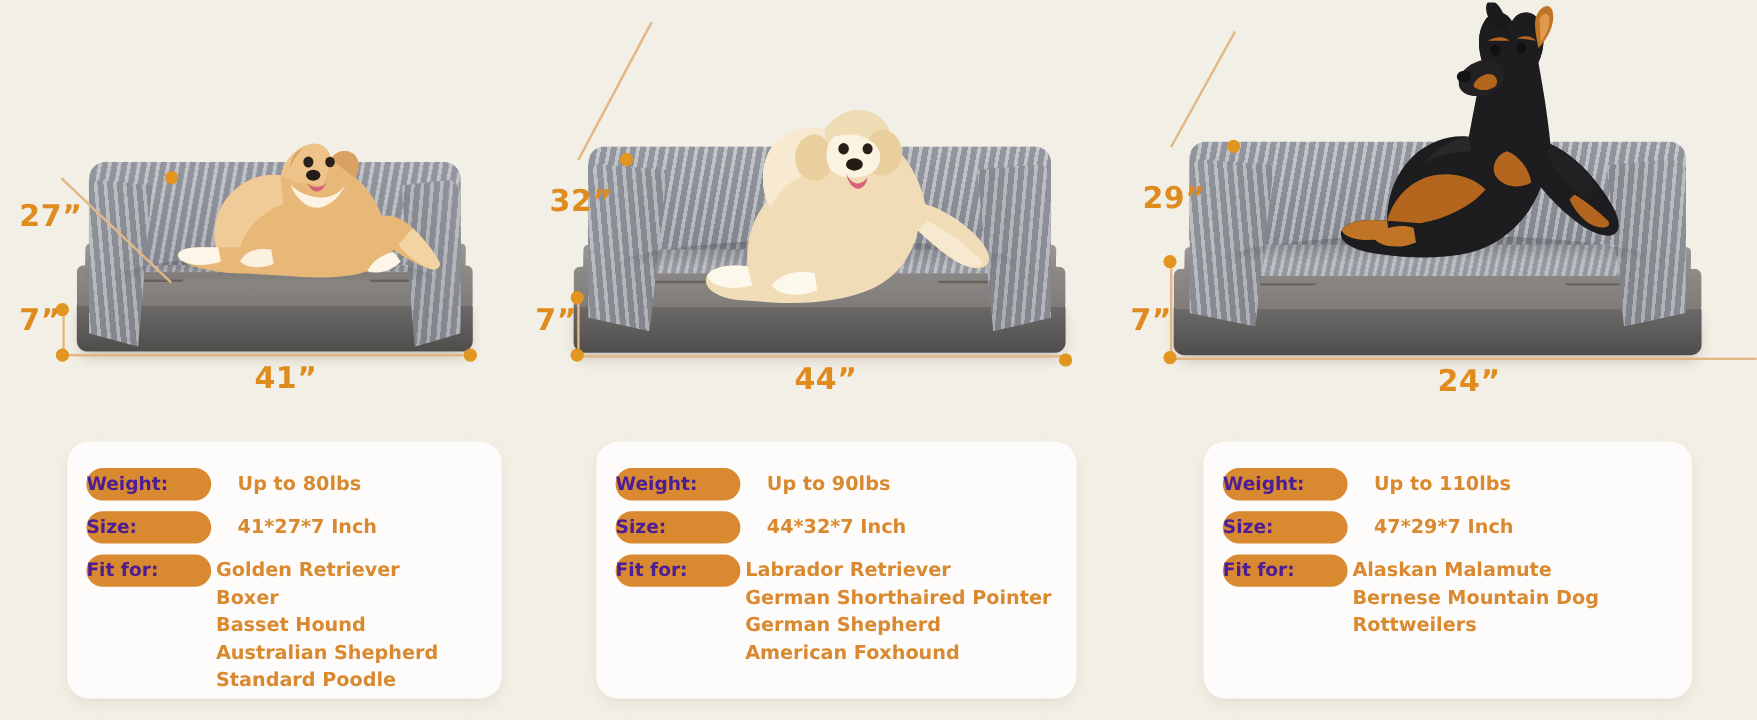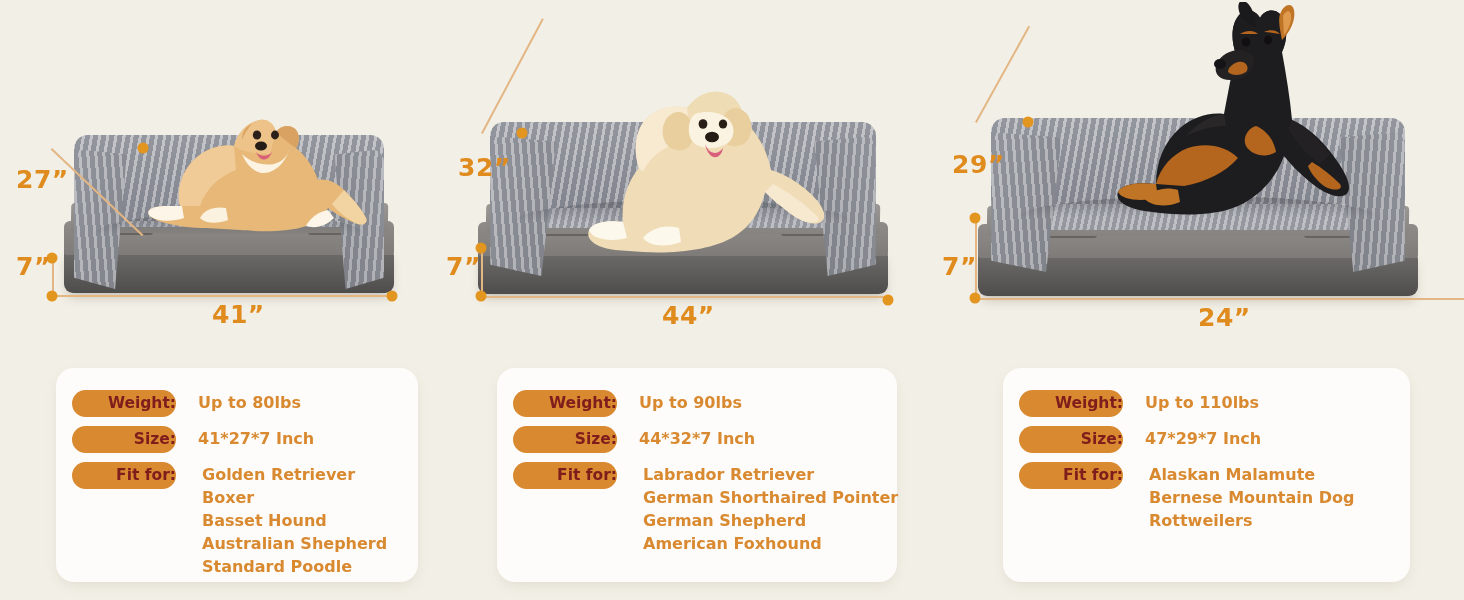--- a/index.html
+++ b/index.html
@@ -121,32 +121,32 @@
   .c1 { left: 56px;   width: 362px; height: 214px; }
   .c2 { left: 497px;  width: 400px; height: 214px; }
   .c3 { left: 1003px; width: 407px; height: 214px; }
 
   .row { display: flex; align-items: flex-start; margin-bottom: 9px; }
   .row:last-child { margin-bottom: 0; }
   .pill {
     flex: 0 0 auto;
     width: 104px; height: 27px; line-height: 27px;
     background: #d9892f;
-    color: #7f1d1d;
+    color: #4c1d95;
     border-radius: 14px;
-    text-align: right;
+    text-align: left;
     font-size: 15.5px; font-weight: 700;
     font-family: "DejaVu Sans", "Liberation Sans", sans-serif;
   }
   .val {
     color: #d9892f; font-size: 16px; font-weight: 600;
     margin-left: 22px; padding-top: 3px; white-space: nowrap;
     font-family: "DejaVu Sans", "Liberation Sans", sans-serif;
   }
-  .breeds { margin-left: 26px; padding-top: 1px; }
+  .breeds { margin-left: 4px; padding-top: 1px; }
   .breeds div {
     color: #d9892f; font-size: 16px; font-weight: 600;
     line-height: 23px; white-space: nowrap;
     font-family: "DejaVu Sans", "Liberation Sans", sans-serif;
   }
 </style>
 </head>
 <body>
 
 <div class="stage">

